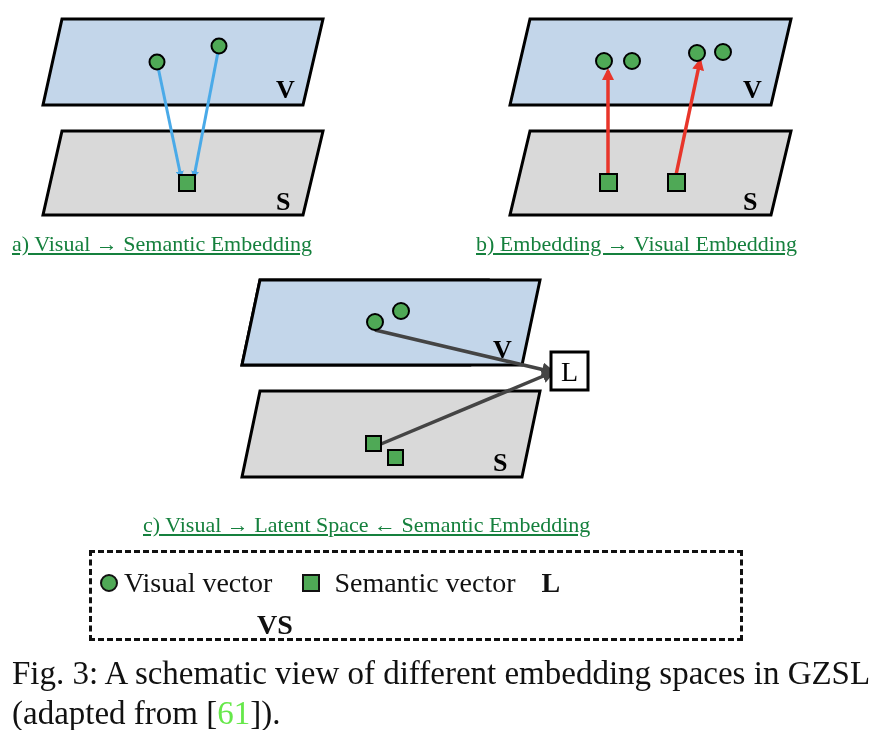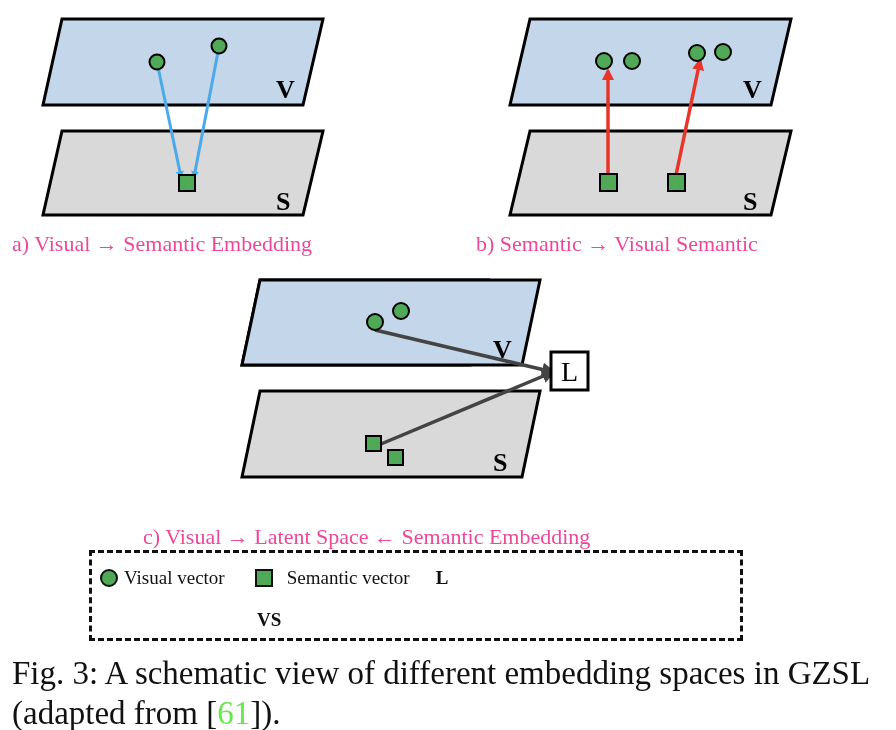--- a/index.html
+++ b/index.html
@@ -1,20 +1,20 @@
 <!DOCTYPE html>
 <html><head>
 <meta charset="utf-8">
 <style>
   html, body { margin:0; padding:0; background:#ffffff; }
   body { width:896px; height:730px; position:relative; overflow:hidden; font-family:"Liberation Serif", "DejaVu Serif", serif; }
   #diagram { position:absolute; left:0; top:0; }
-  .sub-caption { position:absolute; font-size:22px; color:#ec4899; white-space:nowrap; }
+  .sub-caption { position:absolute; font-size:22px; color:#15803d; white-space:nowrap;text-decoration:underline; }
   .legend { position:absolute; left:89px; top:550px; width:654px; height:91px; box-sizing:border-box; border:3px dashed #111; }
-  .legend-row { position:absolute; font-size:19px; color:#111; white-space:nowrap; display:flex; align-items:center; }
+  .legend-row { position:absolute; font-size:28px; color:#111; white-space:nowrap; display:flex; align-items:center; }
   .legend-row b { font-weight:bold; }
   .leg-circle { display:inline-block; width:14px; height:14px; border-radius:50%; background:#4fa956; border:2px solid #111; margin-right:6px; }
   .leg-square { display:inline-block; width:14px; height:14px; background:#4fa956; border:2px solid #111; margin-right:14px; }
   .caption { position:absolute; left:12px; top:653px; font-size:33px; line-height:40px; color:#111; font-family:"Liberation Serif", serif; }
   .cite { color:#66e84a;margin-top:32px; }
 </style>
 </head>
 <body>
 
 <svg id="diagram" width="896" height="545" viewBox="0 0 896 545">
@@ -68,22 +68,22 @@
     <circle cx="375" cy="322" r="8" fill="#4fa956" stroke="#000" stroke-width="2"></circle>
     <circle cx="401" cy="311" r="8" fill="#4fa956" stroke="#000" stroke-width="2"></circle>
     <rect x="366" y="436" width="15" height="15" fill="#4fa956" stroke="#000" stroke-width="2"></rect>
     <rect x="388" y="450" width="15" height="15" fill="#4fa956" stroke="#000" stroke-width="2"></rect>
     <rect x="551" y="352" width="37" height="38" fill="#fff" stroke="#000" stroke-width="3"></rect>
     <text x="569.5" y="381" text-anchor="middle" font-family="Liberation Serif, serif" font-size="28">L</text>
   </g>
 </svg>
 
 <div class="sub-caption" style="left:12px; top:231px;">a) Visual → Semantic Embedding</div>
-<div class="sub-caption" style="left:476px; top:231px;">b) Semantic → Visual Semantic</div>
-<div class="sub-caption" style="left:143px; top:524px;text-align:right;">c) Visual → Latent Space ← Semantic Embedding</div>
+<div class="sub-caption" style="left:476px; top:231px;">b) Embedding → Visual Embedding</div>
+<div class="sub-caption" style="left:143px; top:512px;text-align:right;">c) Visual → Latent Space ← Semantic Embedding</div>
 
 <div class="legend">
   <div class="legend-row" style="left:8px; top:14px;">
     <span class="leg-circle"></span>
     <span style="margin-right:30px;">Visual vector</span>
     <span class="leg-square"></span>
     <span style="margin-right:26px;">Semantic vector</span>
     <b>L</b>
   </div>
   <div class="legend-row" style="left:165px; top:56px;">

